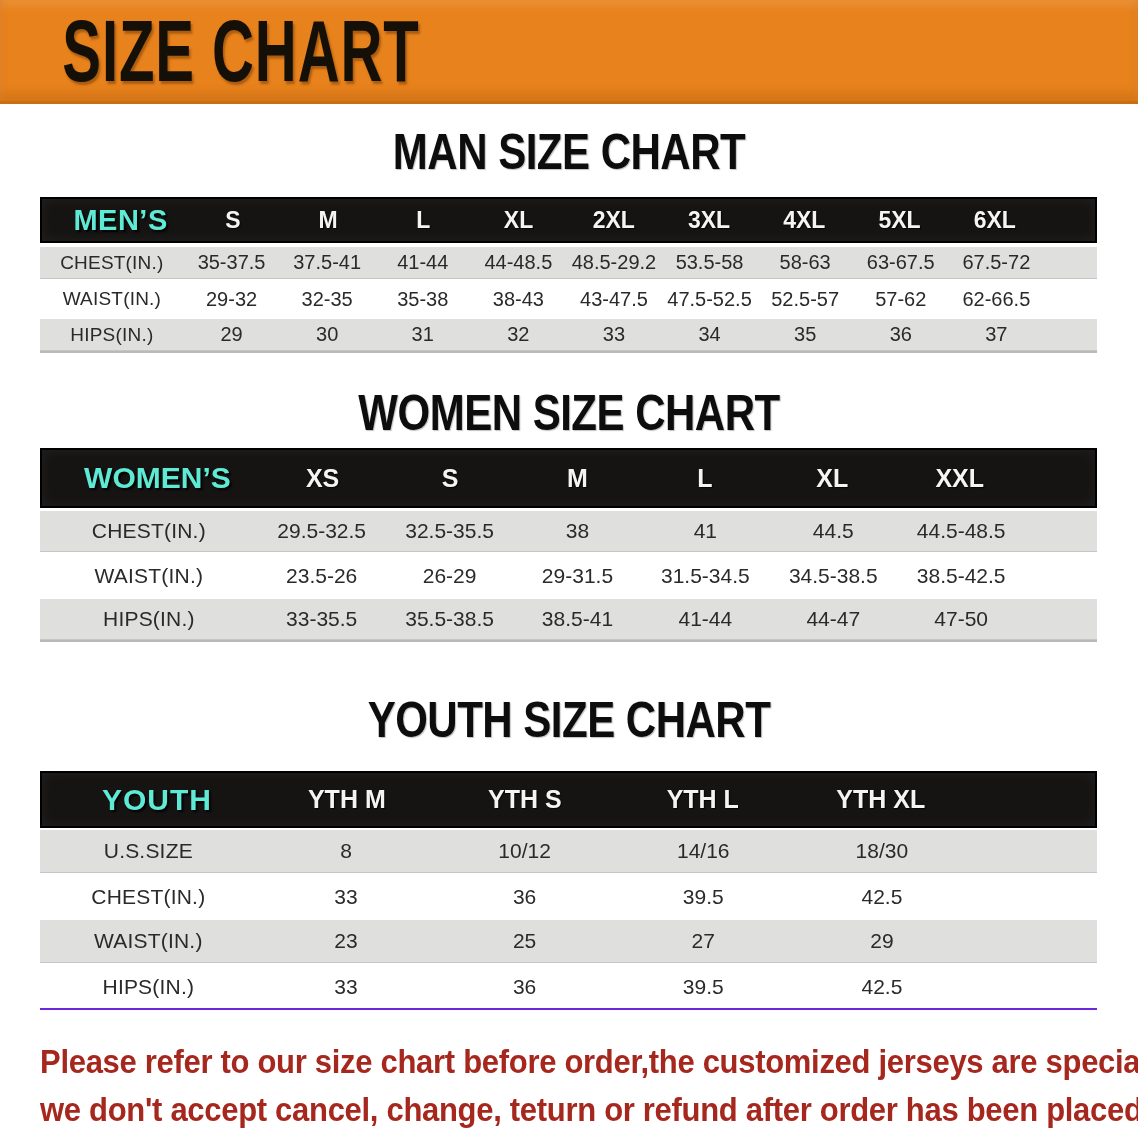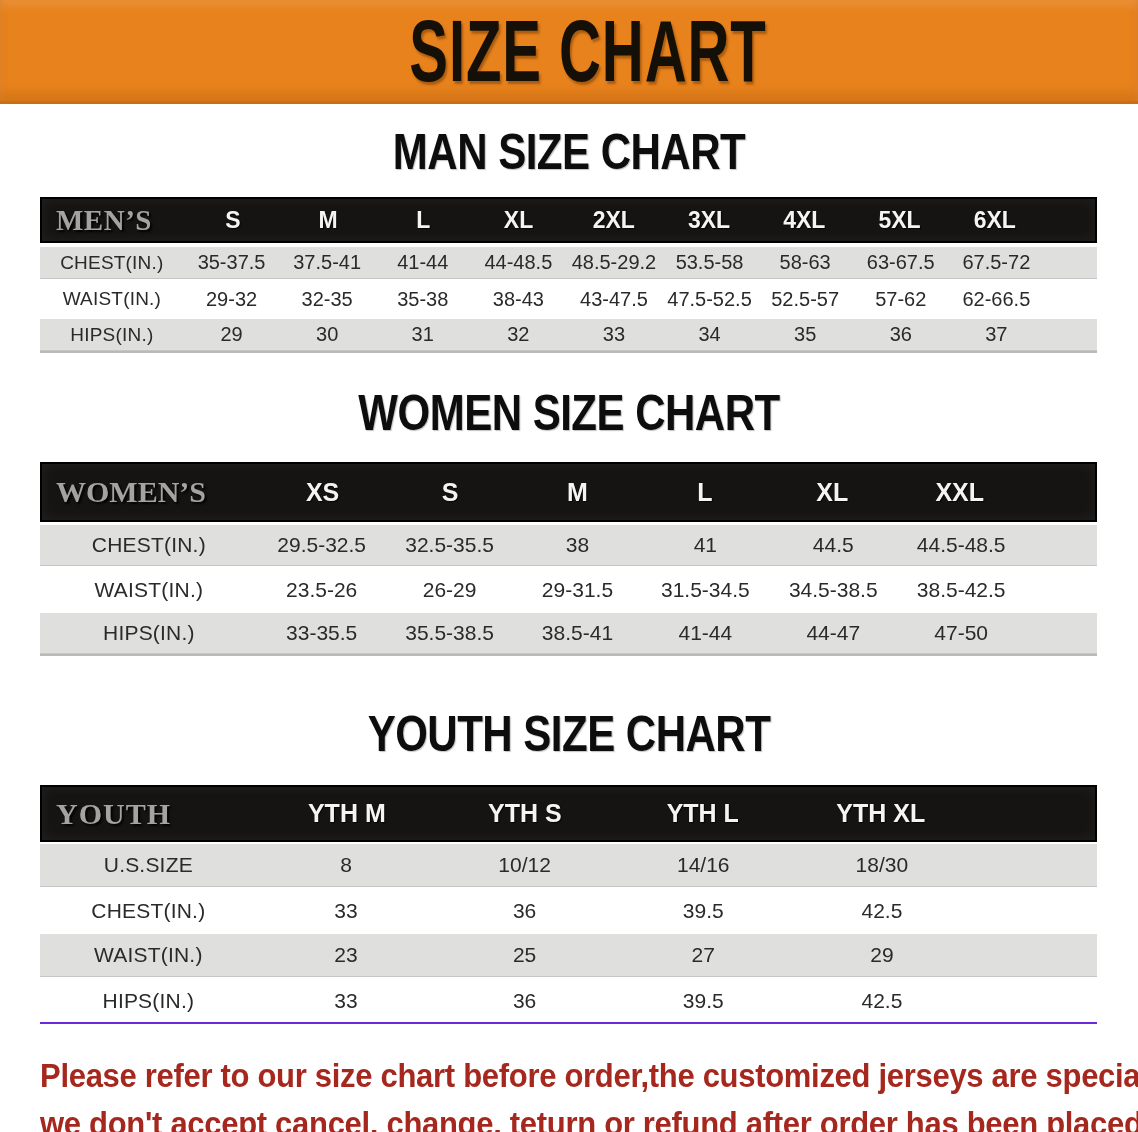--- a/index.html
+++ b/index.html
@@ -18,63 +18,62 @@
     font-family:"Liberation Sans","DejaVu Sans",sans-serif;
     color:var(--text-dark);
   }
 
   
   .banner{
     height:104px;width:100%;
     background:var(--banner-orange);
     border-bottom:3px solid var(--banner-orange-dark);
     box-shadow:inset 0 -8px 10px rgba(120,60,0,.18), inset 0 6px 8px rgba(255,255,255,.12);
-    display:flex;align-items:center;justify-content:center;padding-left:38px;
+    display:flex;align-items:center;justify-content:flex-start;padding-left:38px;
   }
   .banner-title{
     display:inline-block;
     font-size:66px;font-weight:800;letter-spacing:1px;
     color:#140f07;
     transform:scale(.88,1.32);
     text-shadow:2px 2px 2px rgba(90,45,0,.45);
     white-space:nowrap;
   }
 
   
   .section-title{text-align:center;line-height:1.12;}
   .section-title .tt{
     display:inline-block;font-weight:800;font-size:42px;letter-spacing:-.5px;
     color:#0d0d0d;transform:scaleY(1.18);white-space:nowrap;
     text-shadow:1px 1px 1px rgba(0,0,0,.25);
   }
   .st-men{margin:24px 40px 22px;}
-  .st-women{margin:36px 40px 26px;}
+  .st-women{margin:36px 40px 12px;}
   .st-youth{margin:54px 40px 28px;}
 
   
   .table{margin:0 41px 0 40px;}
   .grid{display:grid;align-items:center;}
   .t0 .grid{grid-template-columns:13.6% repeat(9,1fr) 5%;}
   .t1 .grid{grid-template-columns:20.6% repeat(6,1fr) 6.8%;}
   .t2 .grid{grid-template-columns:20.5% repeat(4,1fr) 11.9%;}
 
   .thead{
     background:var(--header-black);
     border:2px solid #000;
     box-shadow:inset 0 0 14px rgba(255,255,255,.06);
     color:#f4f4f2;
   }
   .t0 .thead{height:46px;}
   .t1 .thead{height:60px;}
   .t2 .thead{height:57px;}
   .hlabel{
-    font-weight:800;padding-left:14px;text-align:left;
-    color:#a3a3a3;text-shadow:2px 2px 2px rgba(0,0,0,.9);
+    font-weight:800;padding-left:14px;text-align:center;
+    color:#5eead4;text-shadow:2px 2px 2px rgba(0,0,0,.9);
     white-space:nowrap;
-    font-family:Liberation Serif, serif;
   }
   .t0 .hlabel{font-size:29px;letter-spacing:.5px;}
   .t1 .hlabel{font-size:30px;}
   .t2 .hlabel{font-size:30px;letter-spacing:1px;}
   .col-h{
     text-align:center;font-weight:600;white-space:nowrap;
     text-shadow:1px 1px 1px rgba(0,0,0,.8);
   }
   .t0 .col-h{font-size:23px;}
   .t1 .col-h{font-size:25px;}

